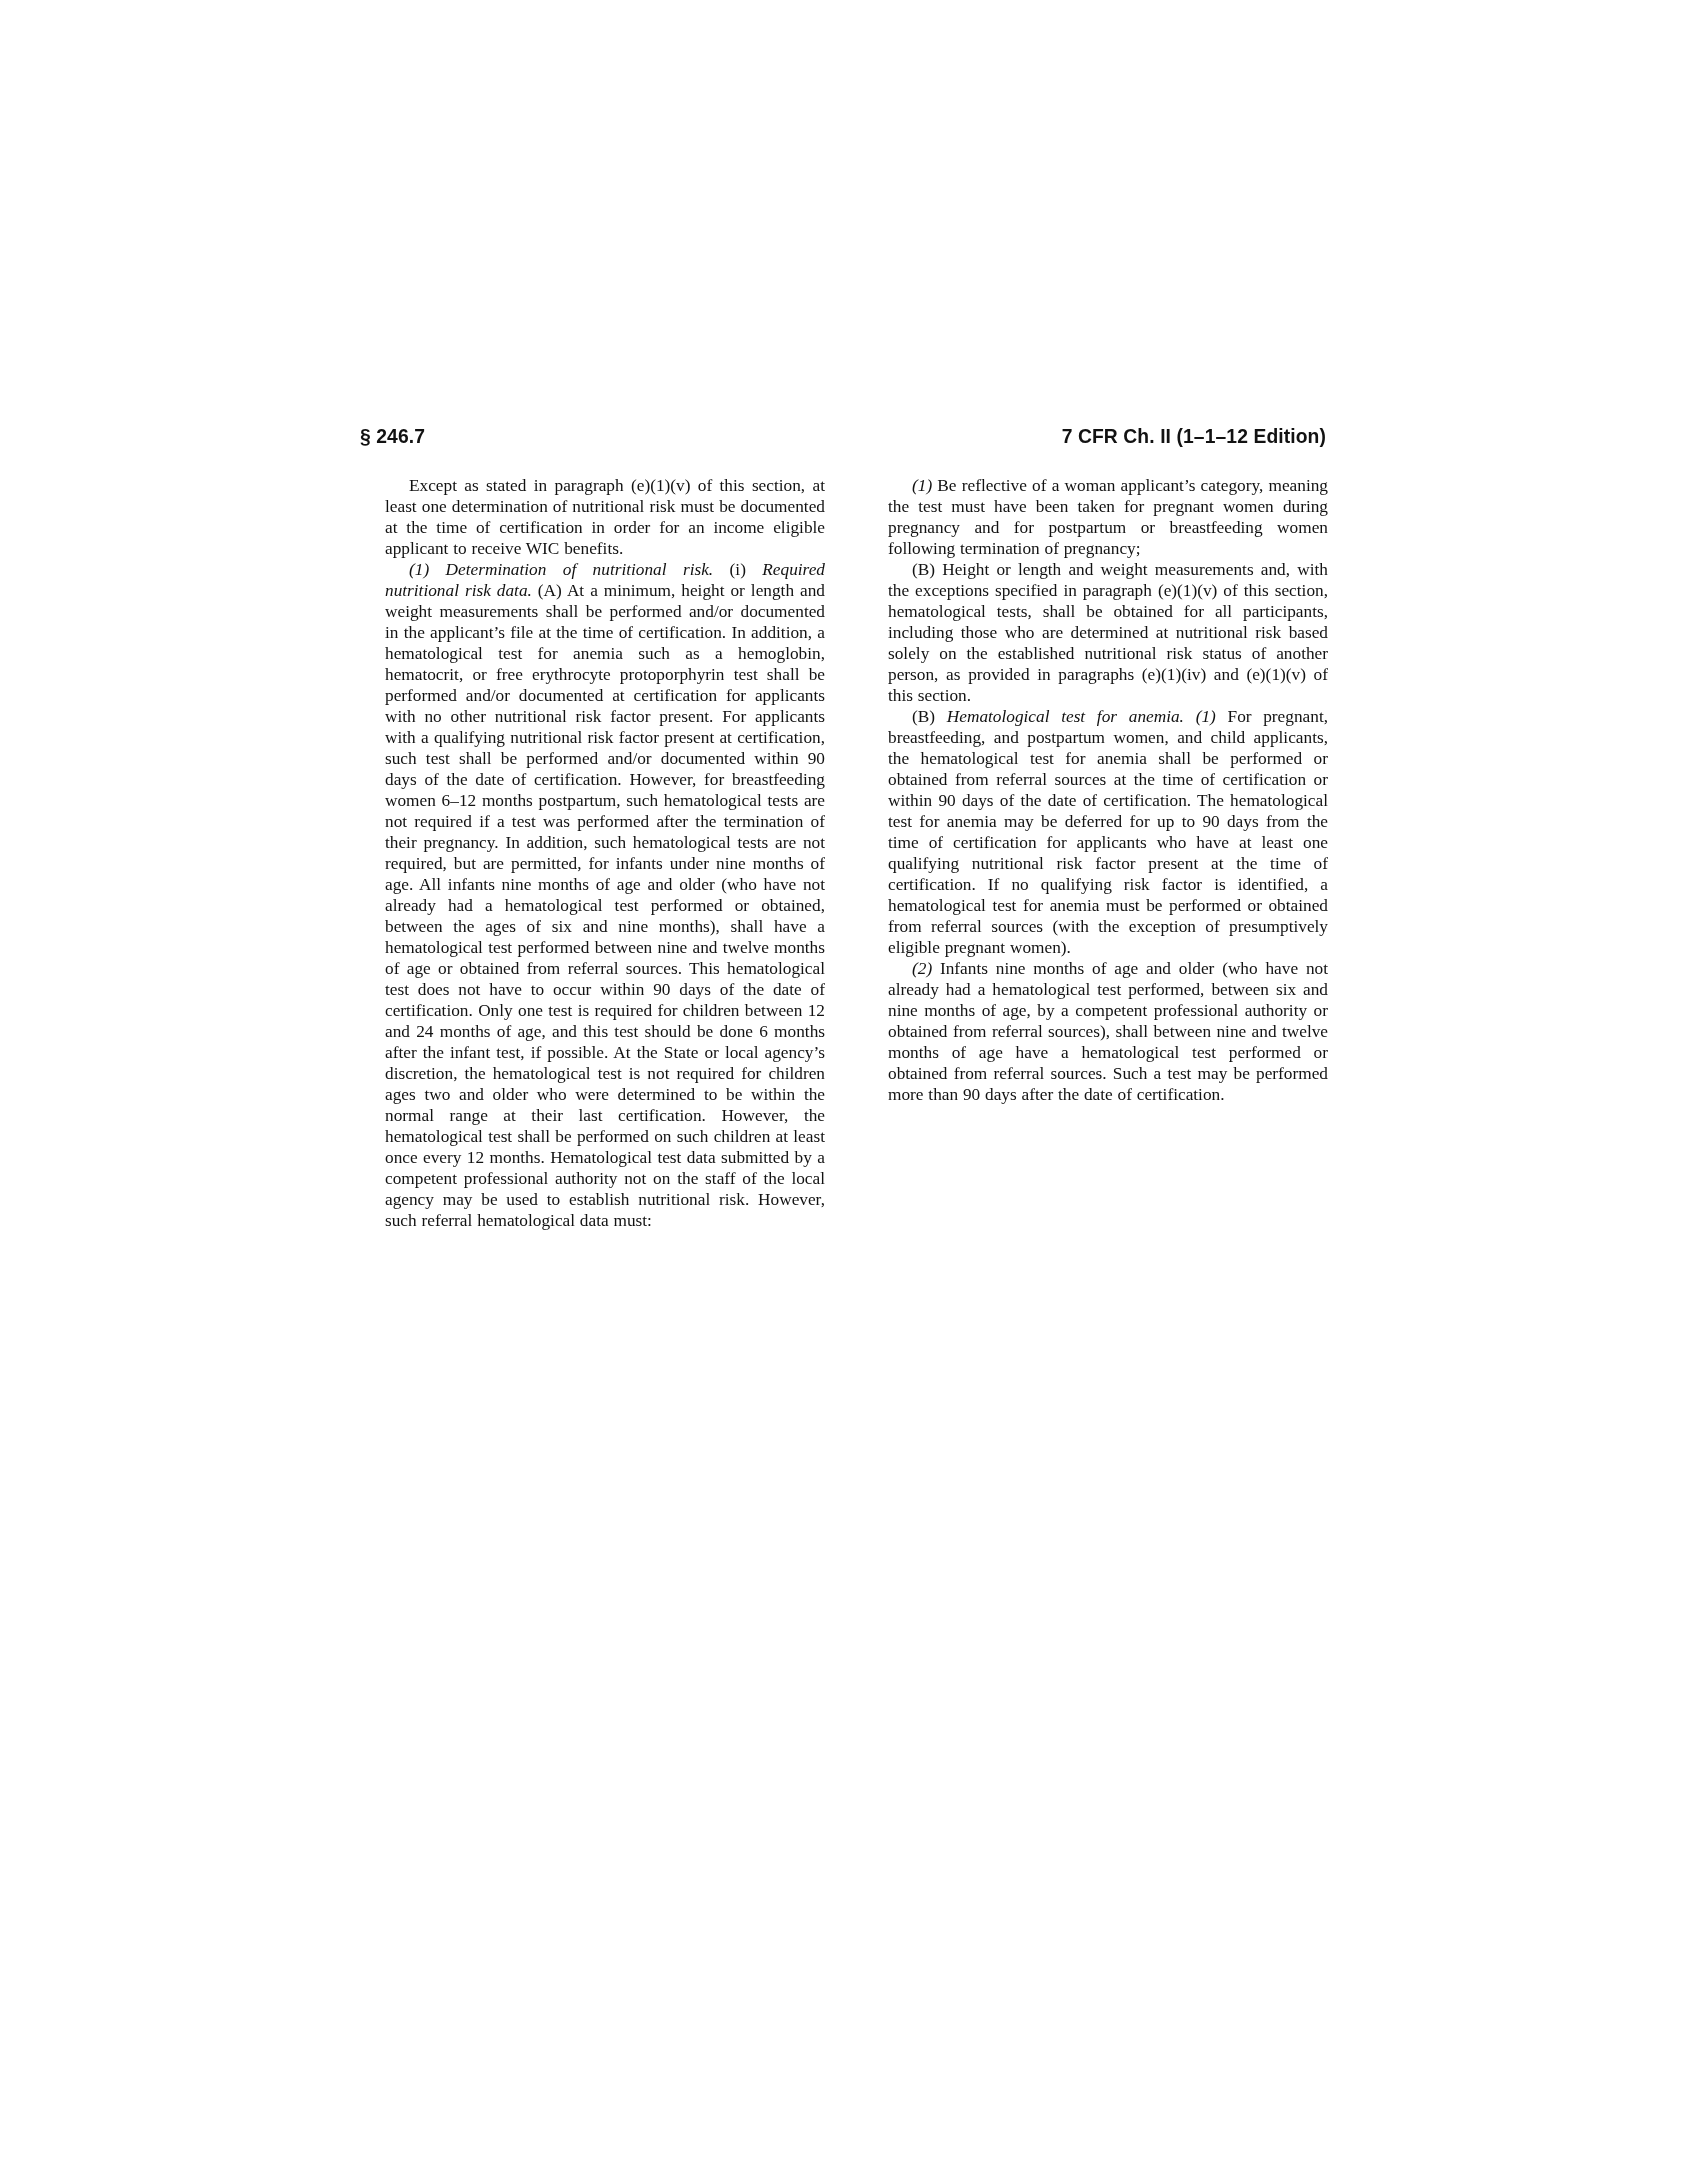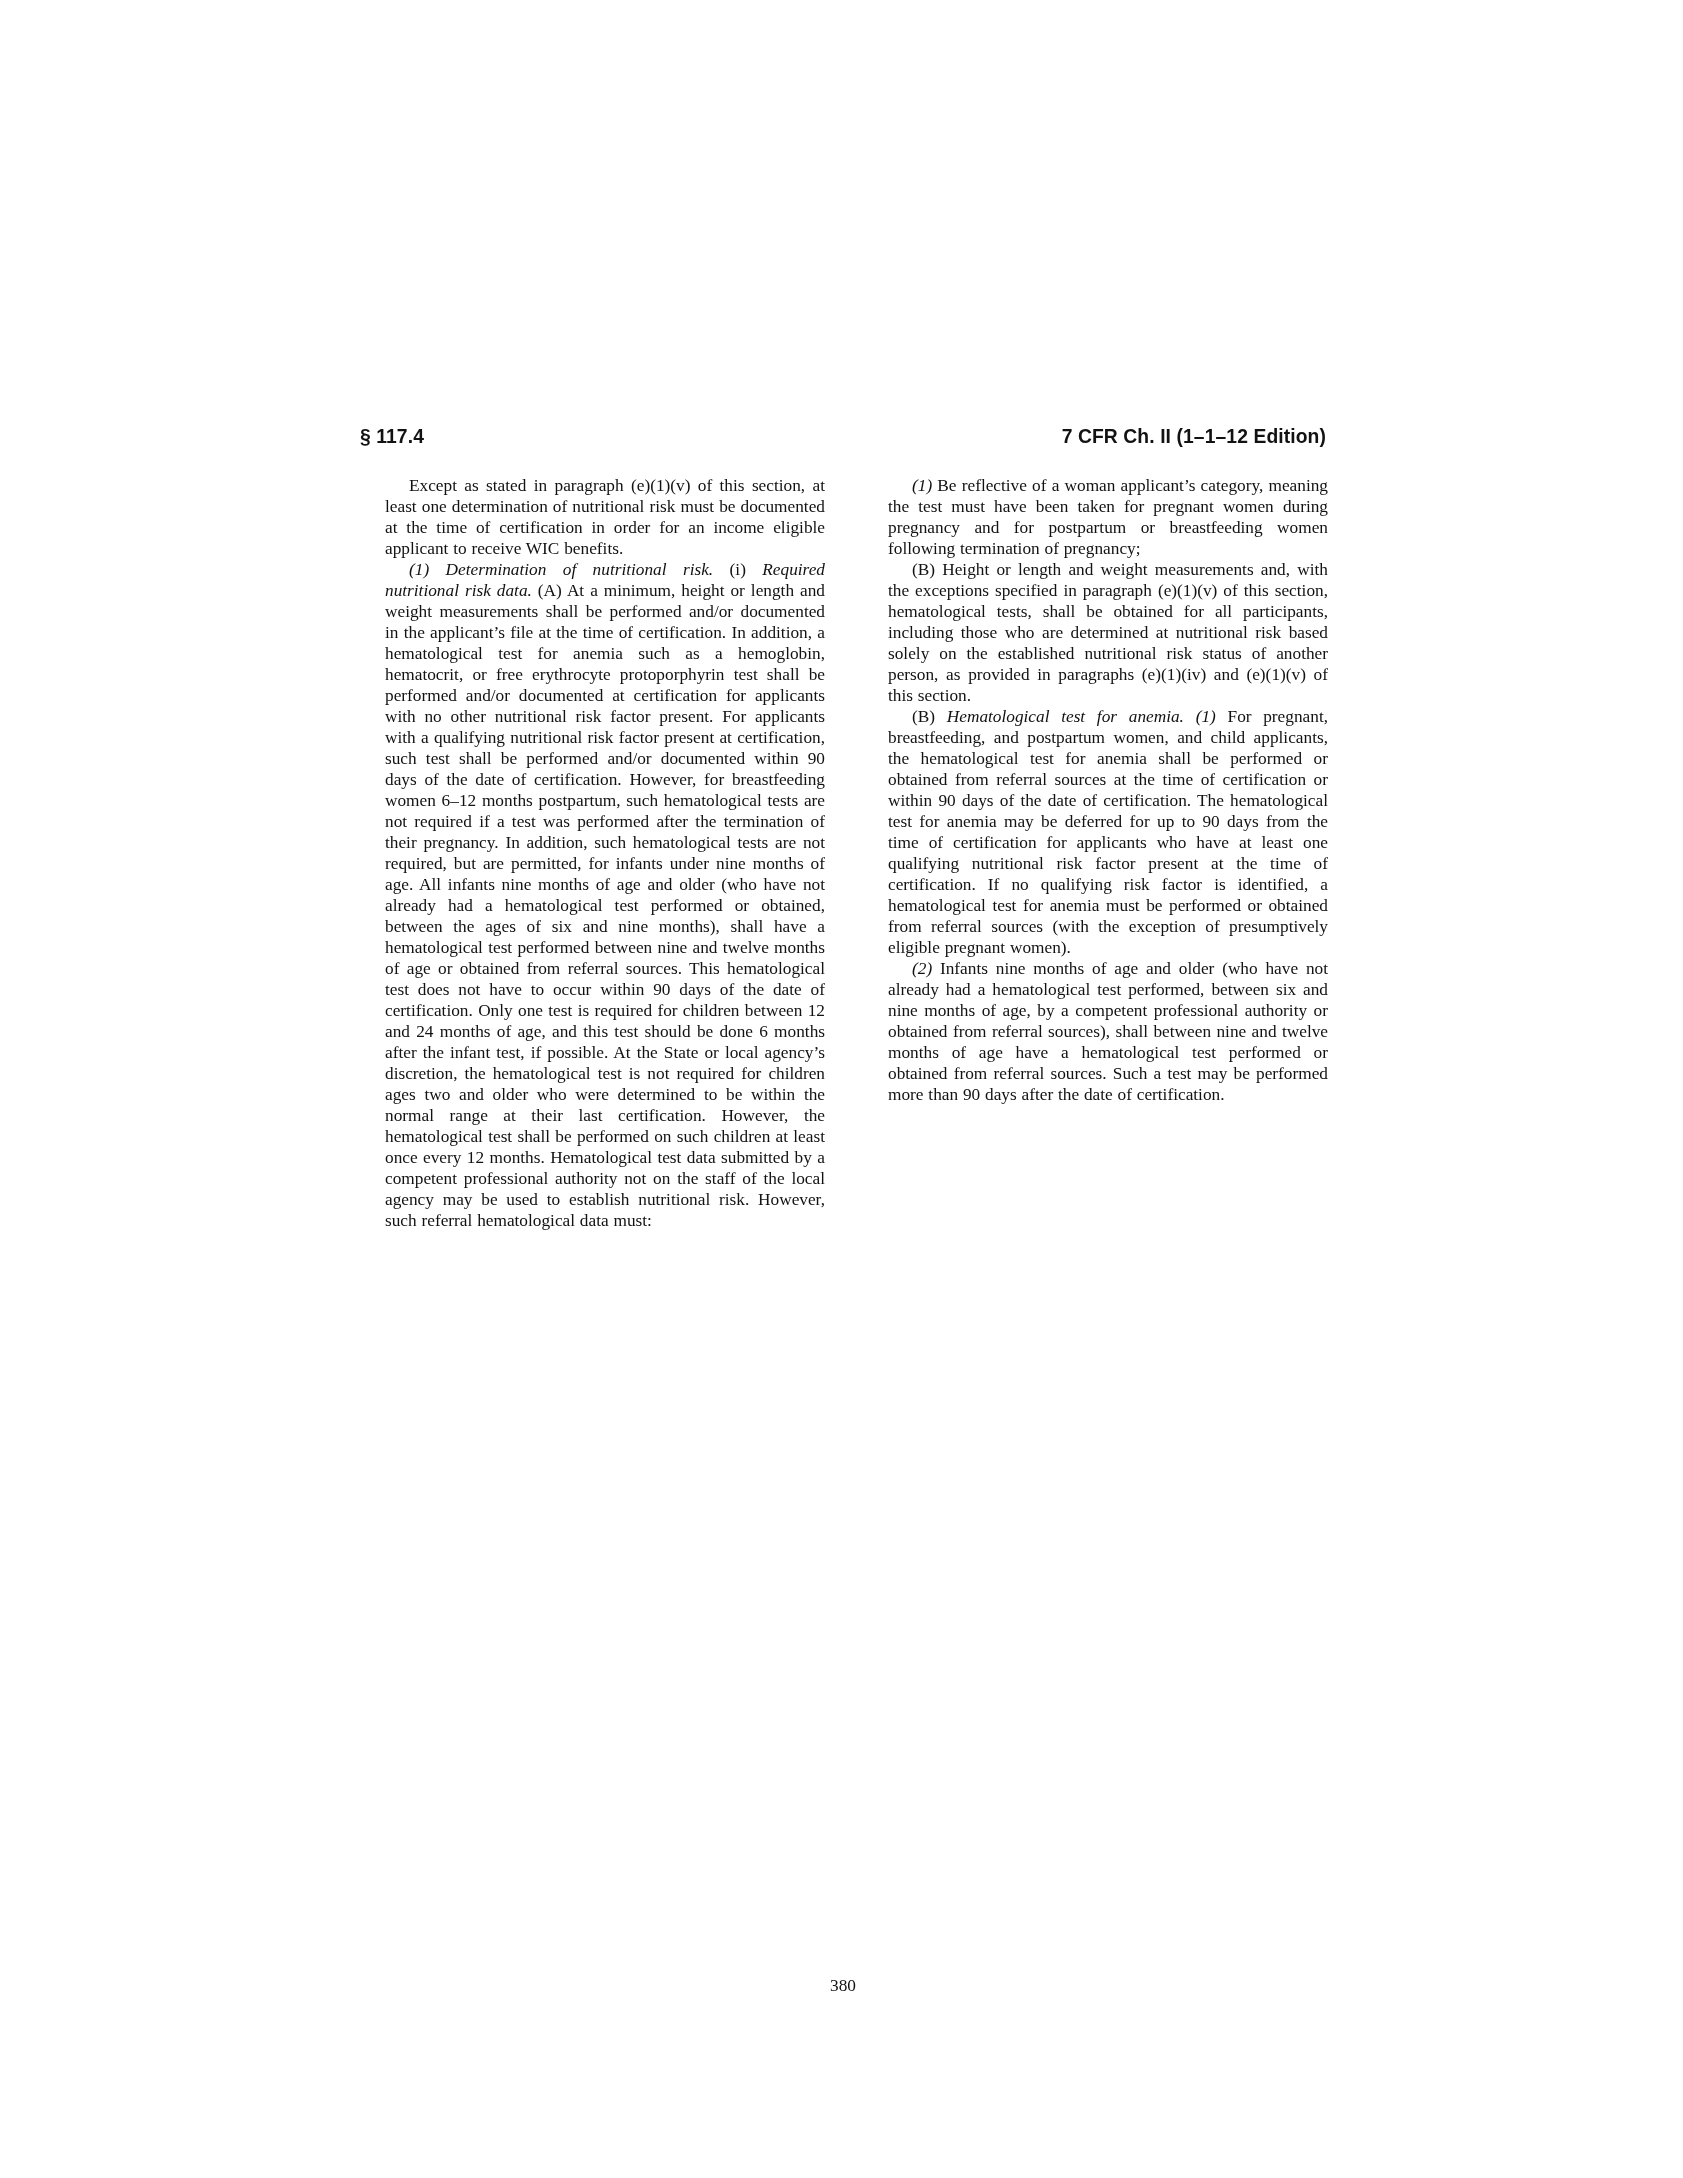--- a/index.html
+++ b/index.html
@@ -53,36 +53,33 @@
     font-size: 17.3px;
   }
 </style>
 </head>
 <body>
 
 <div class="page">
   <div class="content">
 
     <header class="page-header">
-      <span>§ 117.4</span>
+      <span>§ 246.7</span>
       <span>7 CFR Ch. II (1–1–12 Edition)</span>
     </header>
 
     <main class="columns">
       <div class="col">
           <p class="para"><span>Except as stated in paragraph (e)(1)(v) of this section, at least one determination of nutritional risk must be documented at the time of certification in order for an income eligible applicant to receive WIC benefits.</span></p>
           <p class="para"><span class="it">(1) </span><span class="it">Determination of nutritional risk.</span><span> (i) </span><span class="it">Required nutritional risk data.</span><span> (A) At a minimum, height or length and weight measurements shall be performed and/or documented in the applicant’s file at the time of certification. In addition, a hematological test for anemia such as a hemoglobin, hematocrit, or free erythrocyte protoporphyrin test shall be performed and/or documented at certification for applicants with no other nutritional risk factor present. For applicants with a qualifying nutritional risk factor present at certification, such test shall be performed and/or documented within 90 days of the date of certification. However, for breastfeeding women 6–12 months postpartum, such hematological tests are not required if a test was performed after the termination of their pregnancy. In addition, such hematological tests are not required, but are permitted, for infants under nine months of age. All infants nine months of age and older (who have not already had a hematological test performed or obtained, between the ages of six and nine months), shall have a hematological test performed between nine and twelve months of age or obtained from referral sources. This hematological test does not have to occur within 90 days of the date of certification. Only one test is required for children between 12 and 24 months of age, and this test should be done 6 months after the infant test, if possible. At the State or local agency’s discretion, the hematological test is not required for children ages two and older who were determined to be within the normal range at their last certification. However, the hematological test shall be performed on such children at least once every 12 months. Hematological test data submitted by a competent professional authority not on the staff of the local agency may be used to establish nutritional risk. However, such referral hematological data must:</span></p>
         </div>
       <div class="col">
           <p class="para"><span class="it">(1) </span><span>Be reflective of a woman applicant’s category, meaning the test must have been taken for pregnant women during pregnancy and for postpartum or breastfeeding women following termination of pregnancy;</span></p>
           <p class="para"><span>(B) Height or length and weight measurements and, with the exceptions specified in paragraph (e)(1)(v) of this section, hematological tests, shall be obtained for all participants, including those who are determined at nutritional risk based solely on the established nutritional risk status of another person, as provided in paragraphs (e)(1)(iv) and (e)(1)(v) of this section.</span></p>
           <p class="para"><span>(B) </span><span class="it">Hematological test for anemia.</span><span class="it"> (1) </span><span>For pregnant, breastfeeding, and postpartum women, and child applicants, the hematological test for anemia shall be performed or obtained from referral sources at the time of certification or within 90 days of the date of certification. The hematological test for anemia may be deferred for up to 90 days from the time of certification for applicants who have at least one qualifying nutritional risk factor present at the time of certification. If no qualifying risk factor is identified, a hematological test for anemia must be performed or obtained from referral sources (with the exception of presumptively eligible pregnant women).</span></p>
           <p class="para"><span class="it">(2) </span><span>Infants nine months of age and older (who have not already had a hematological test performed, between six and nine months of age, by a competent professional authority or obtained from referral sources), shall between nine and twelve months of age have a hematological test performed or obtained from referral sources. Such a test may be performed more than 90 days after the date of certification.</span></p>
         </div>
     </main>
 
   </div>
 
-  <footer class="page-footer">
-    <span>380</span>
-  </footer>
 </div>
 
 
 </body></html>

